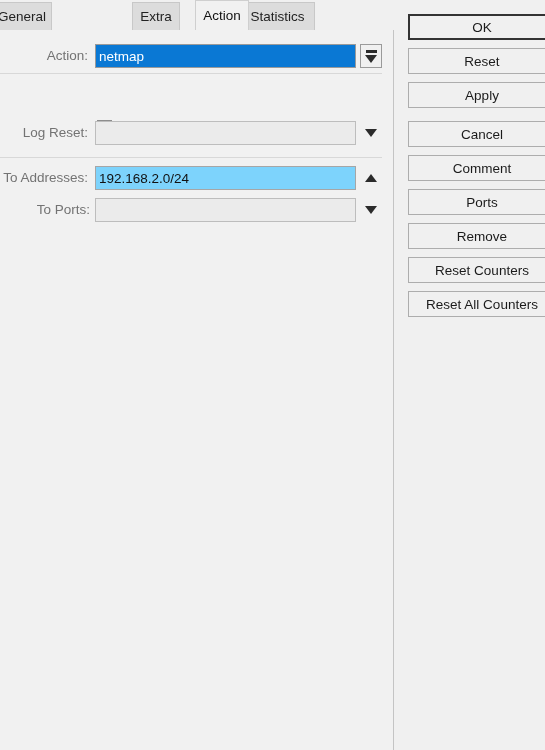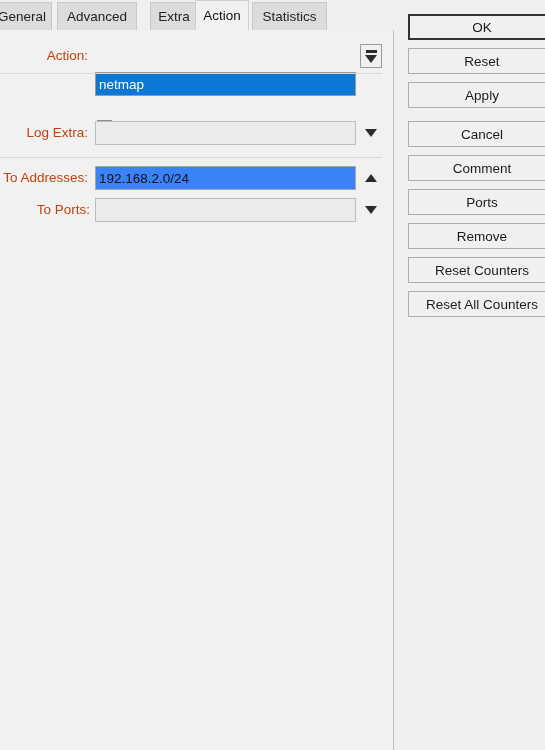--- a/index.html
+++ b/index.html
@@ -61,46 +61,45 @@
     left: 0;
     width: 382px;
     height: 1px;
     background: #d8d8d8;
   }
 
   .row-label {
     position: absolute;
     text-align: right;
     font-size: 13.5px;
-    color: #c2410c;
+    color: #737373;
     white-space: nowrap;
   }
 
   .textbox {
     position: absolute;
     box-sizing: border-box;
     border: 1px solid #a6a6a6;
-    background: #3b82f6;
+    background: #7dd3fc;
     font-family: "Liberation Sans", sans-serif;
     font-size: 13.5px;
     color: #111;
     padding: 0 3px;
     display: flex;
     align-items: center;
     height: 24px;
   }
   .textbox.disabled {
     background: #ebebeb;
     border-color: #bdbdbd;
   }
   .textbox.selected {
     background: #0a78d4;
     border: 1px solid #9a9a9a;
     color: #ffffff;
-    margin-top: 28px;
   }
 
   
   .combo-btn {
     position: absolute;
     box-sizing: border-box;
     width: 22px; height: 24px;
     background: #f0f0f0;
     border: 1px solid #9a9a9a;
     display: flex;
@@ -189,30 +188,27 @@
     border: 2px solid #333;
   }
 </style>
 </head>
 <body>
 
 <div id="tabstrip">
   <div class="tab" style="left:-8px; width:60px;">
     <span>General</span>
   </div>
-  <div class="tab" style="left:57px; width:80px;">
-    <span>Advanced</span>
-  </div>
-  <div class="tab" style="left:150px; width:48px;">
+  <div class="tab" style="left:132px; width:48px;">
     <span>Extra</span>
   </div>
   <div class="tab active" style="left:195px; width:54px;">
     <span>Action</span>
   </div>
-  <div class="tab" style="left:252px; width:75px;">
+  <div class="tab" style="left:240px; width:75px;">
     <span>Statistics</span>
   </div>
 </div>
 
 <div id="formpane">
 
   <div class="row-label" style="left:0px; top:18px; width:88px;">Action:</div>
   <div class="textbox selected" style="left:95px; top:14px; width:261px;">
     <span>netmap</span>
   </div>
@@ -221,21 +217,21 @@
     <div class="tri-down"></div>
   </div>
 
   <div class="sep" style="top:43px;"></div>
 
   <div class="cb-wrap" style="left:97px; top:62px;">
     <div class="cb-box"></div>
     <span class="cb-label">Log</span>
   </div>
 
-  <div class="row-label" style="left:0px; top:95px; width:88px;">Log Extra:</div>
+  <div class="row-label" style="left:0px; top:95px; width:88px;">Log Reset:</div>
   <div class="textbox disabled" style="left:95px; top:91px; width:261px;">
     <span></span>
   </div>
   <div class="arrow-only" style="left:360px; top:91px;">
     <div class="tri-down"></div>
   </div>
 
   <div class="sep" style="top:127px;"></div>
 
   <div class="row-label" style="left:-9px; top:140px; width:97px;">To Addresses:</div>

